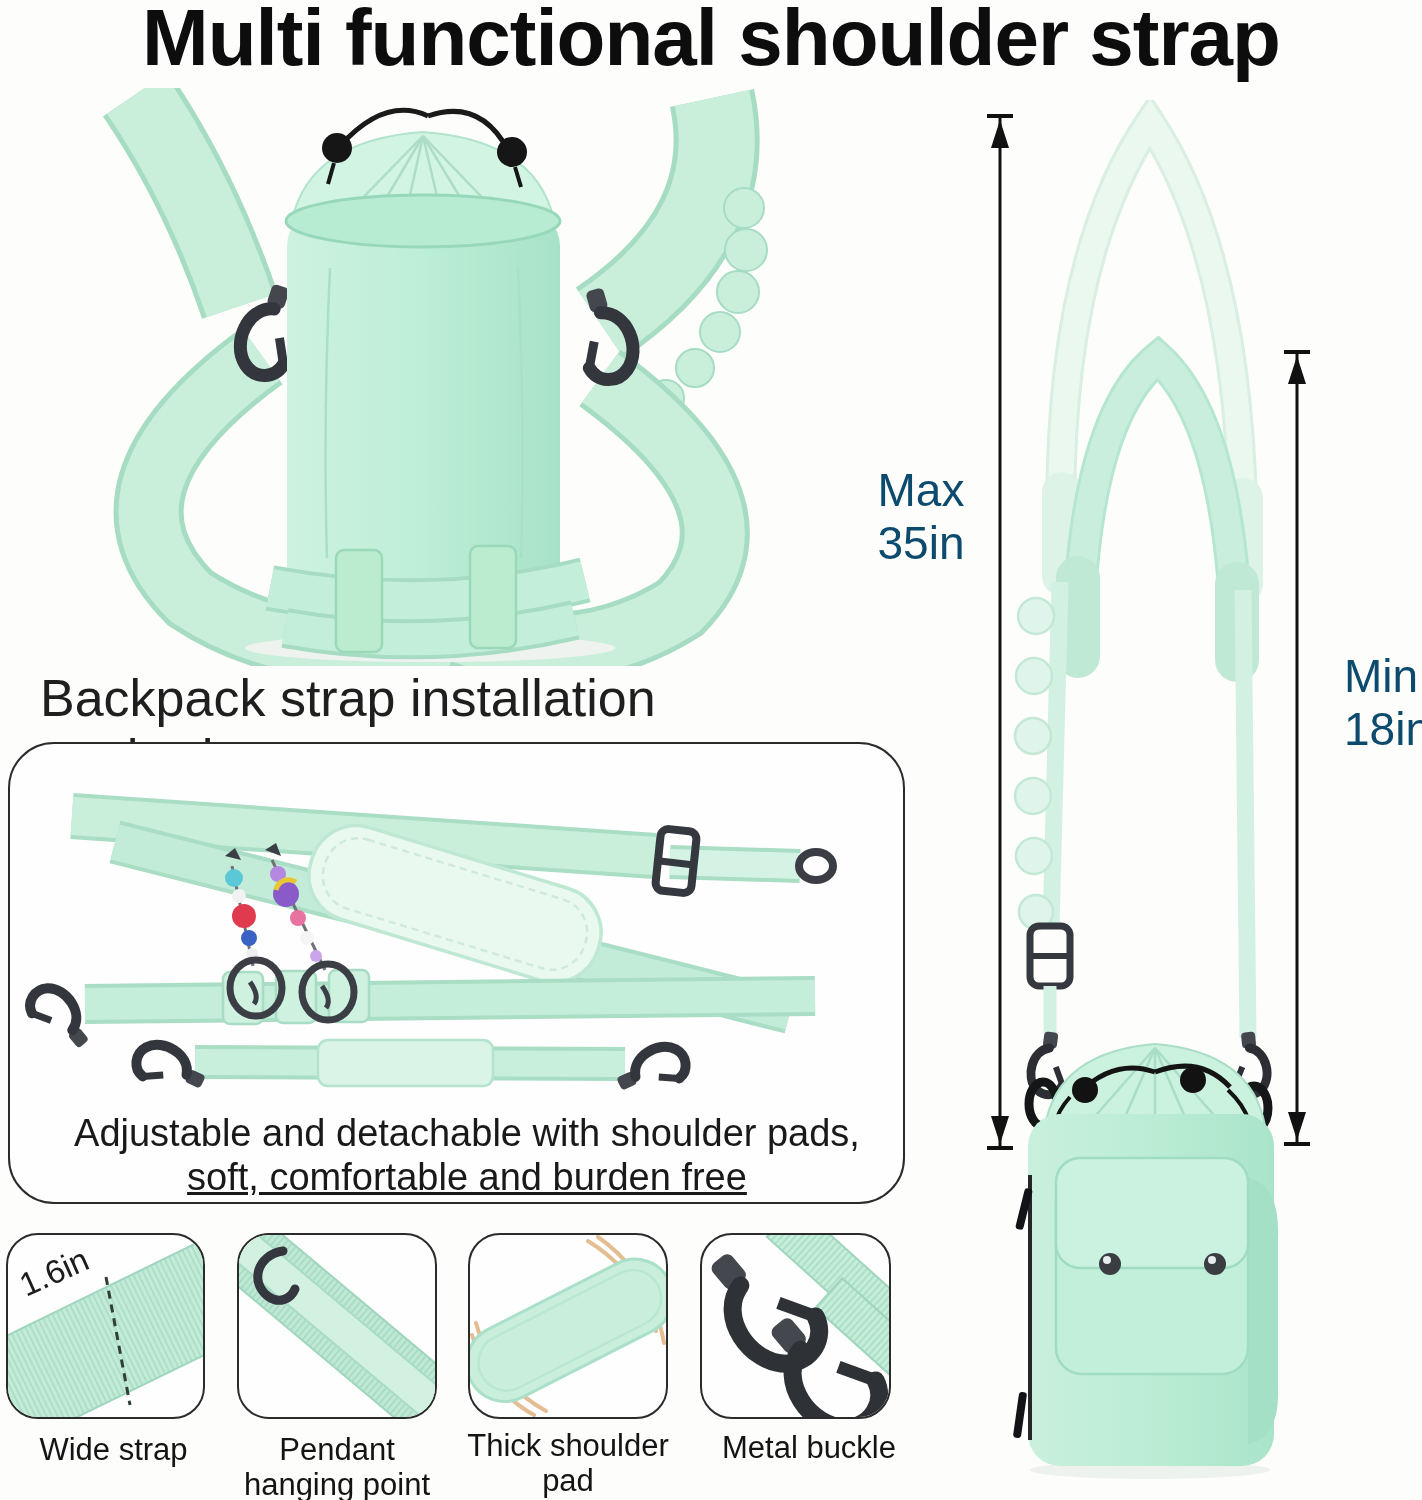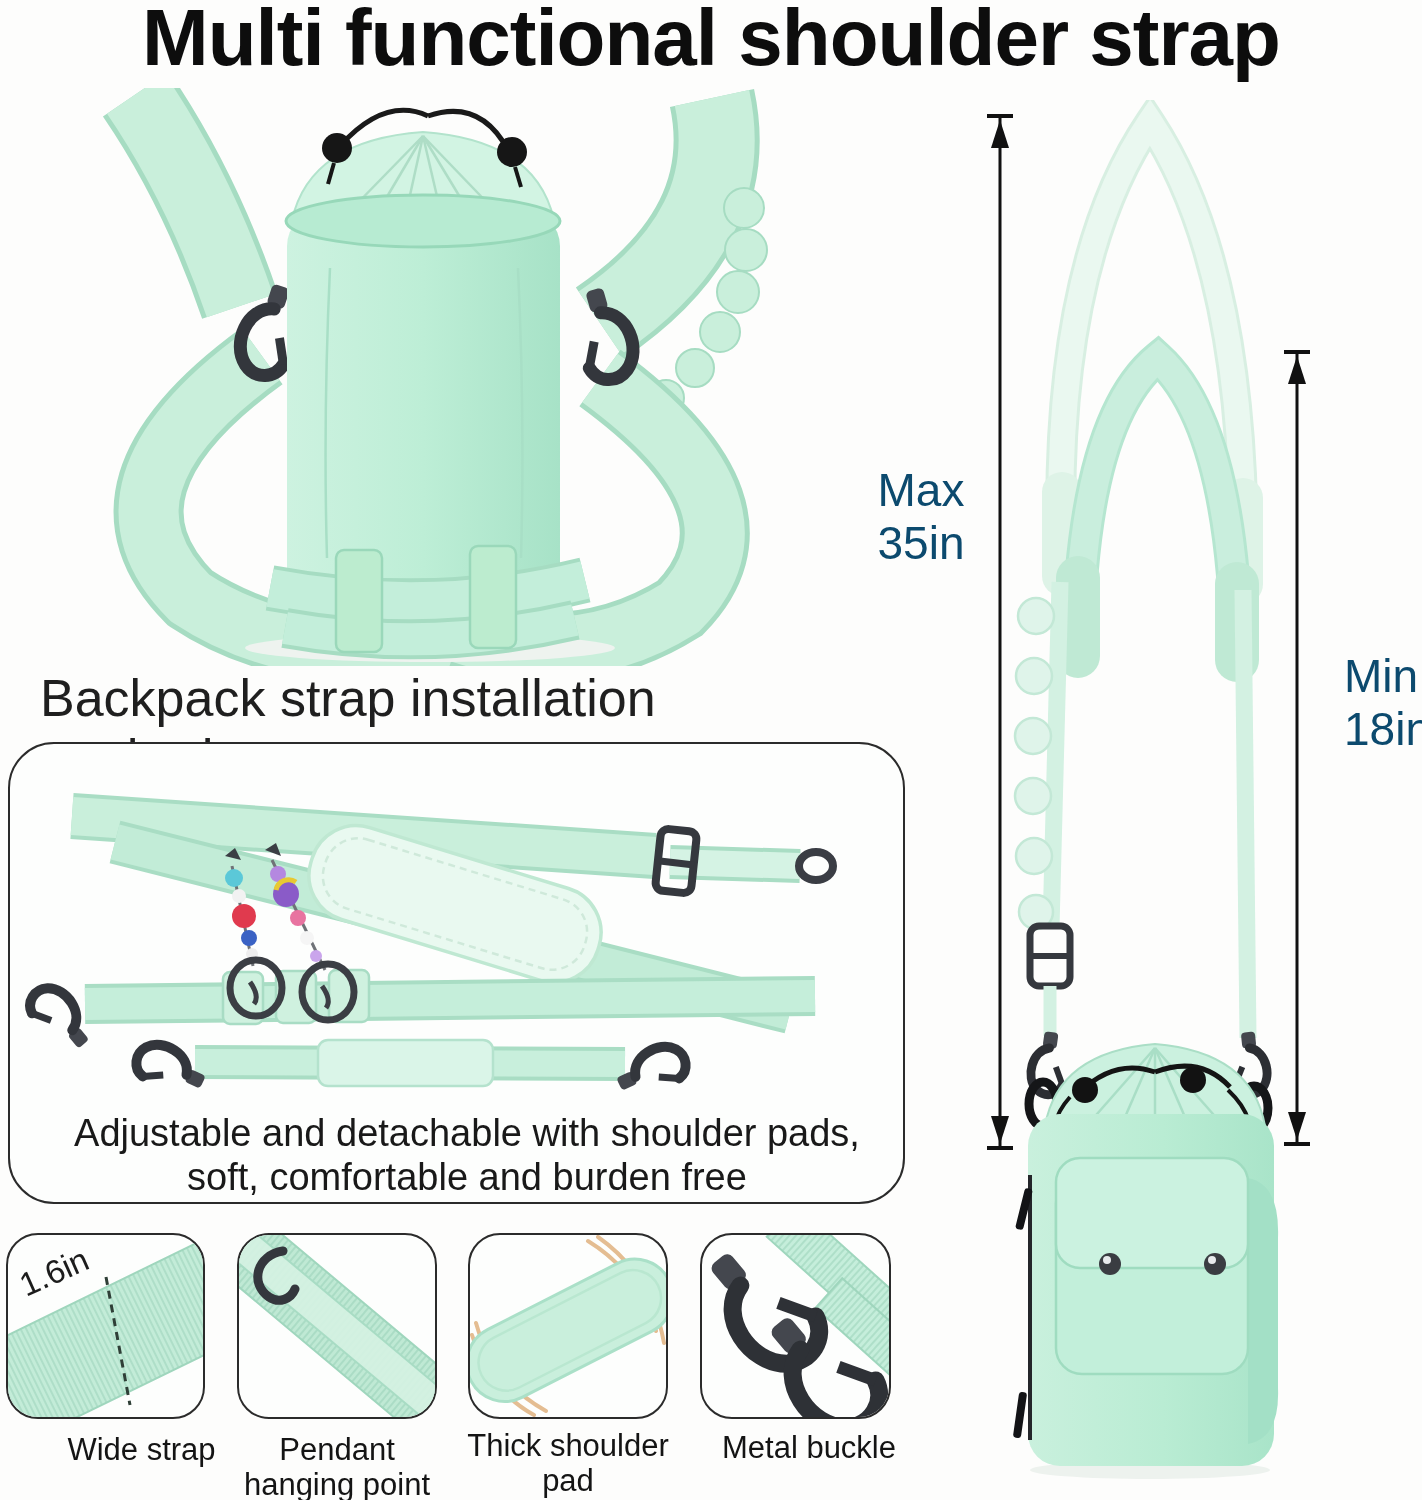--- a/index.html
+++ b/index.html
@@ -7,29 +7,29 @@
        font-family:"Liberation Sans", sans-serif;color:#1b1b1b;overflow:hidden;}
   .abs{position:absolute;}
   .page-title{left:0;top:-8px;width:1422px;text-align:center;font-size:80px;font-weight:bold;
               letter-spacing:-1px;color:#0d0d0d;white-space:nowrap;}
   .caption{font-weight:400;color:#1f1f1f;}
   .install-caption{left:40px;top:668px;width:780px;text-align:left;font-size:52px;}
   .strap-panel{left:8px;top:742px;width:897px;height:462px;border:2px solid #2b2b2b;
                border-radius:46px;box-sizing:border-box;background:#fdfefd;}
   .panel-caption{width:918px;text-align:center;font-size:38px;line-height:42px;color:#191919;}
   .pc1{left:8px;top:1112px;}
-  .pc2{left:8px;top:1156px;}
+  .pc2{left:8px;top:1156px;text-decoration:underline;}
   .card{border:2px solid #2b2b2b;border-radius:32px;box-sizing:border-box;overflow:hidden;
         background:#fdfefd;top:1233px;height:186px;}
   .c1{left:6px;width:199px;}
   .c2{left:237px;width:200px;}
   .c3{left:468px;width:200px;}
   .c4{left:700px;width:191px;}
   .feat-label{top:1432px;text-align:center;font-size:31px;line-height:35px;color:#141414;}
-  .fl1{left:0px;width:211px;padding-left:36px;}
+  .fl1{left:8px;width:211px;}
   .fl2{left:227px;width:220px;}
   .fl3{left:458px;width:220px;top:1428px;}
   .fl4{left:695px;width:201px;top:1430px;text-align:right;}
   .dim-label{font-size:46px;line-height:53px;color:#0c4a6e;}
   .max-label{left:856px;top:464px;width:130px;text-align:center;}
   .min-label{left:1344px;top:650px;width:90px;text-align:left;white-space:nowrap;}
   svg{display:block;}
 </style>
 </head>
 <body>

